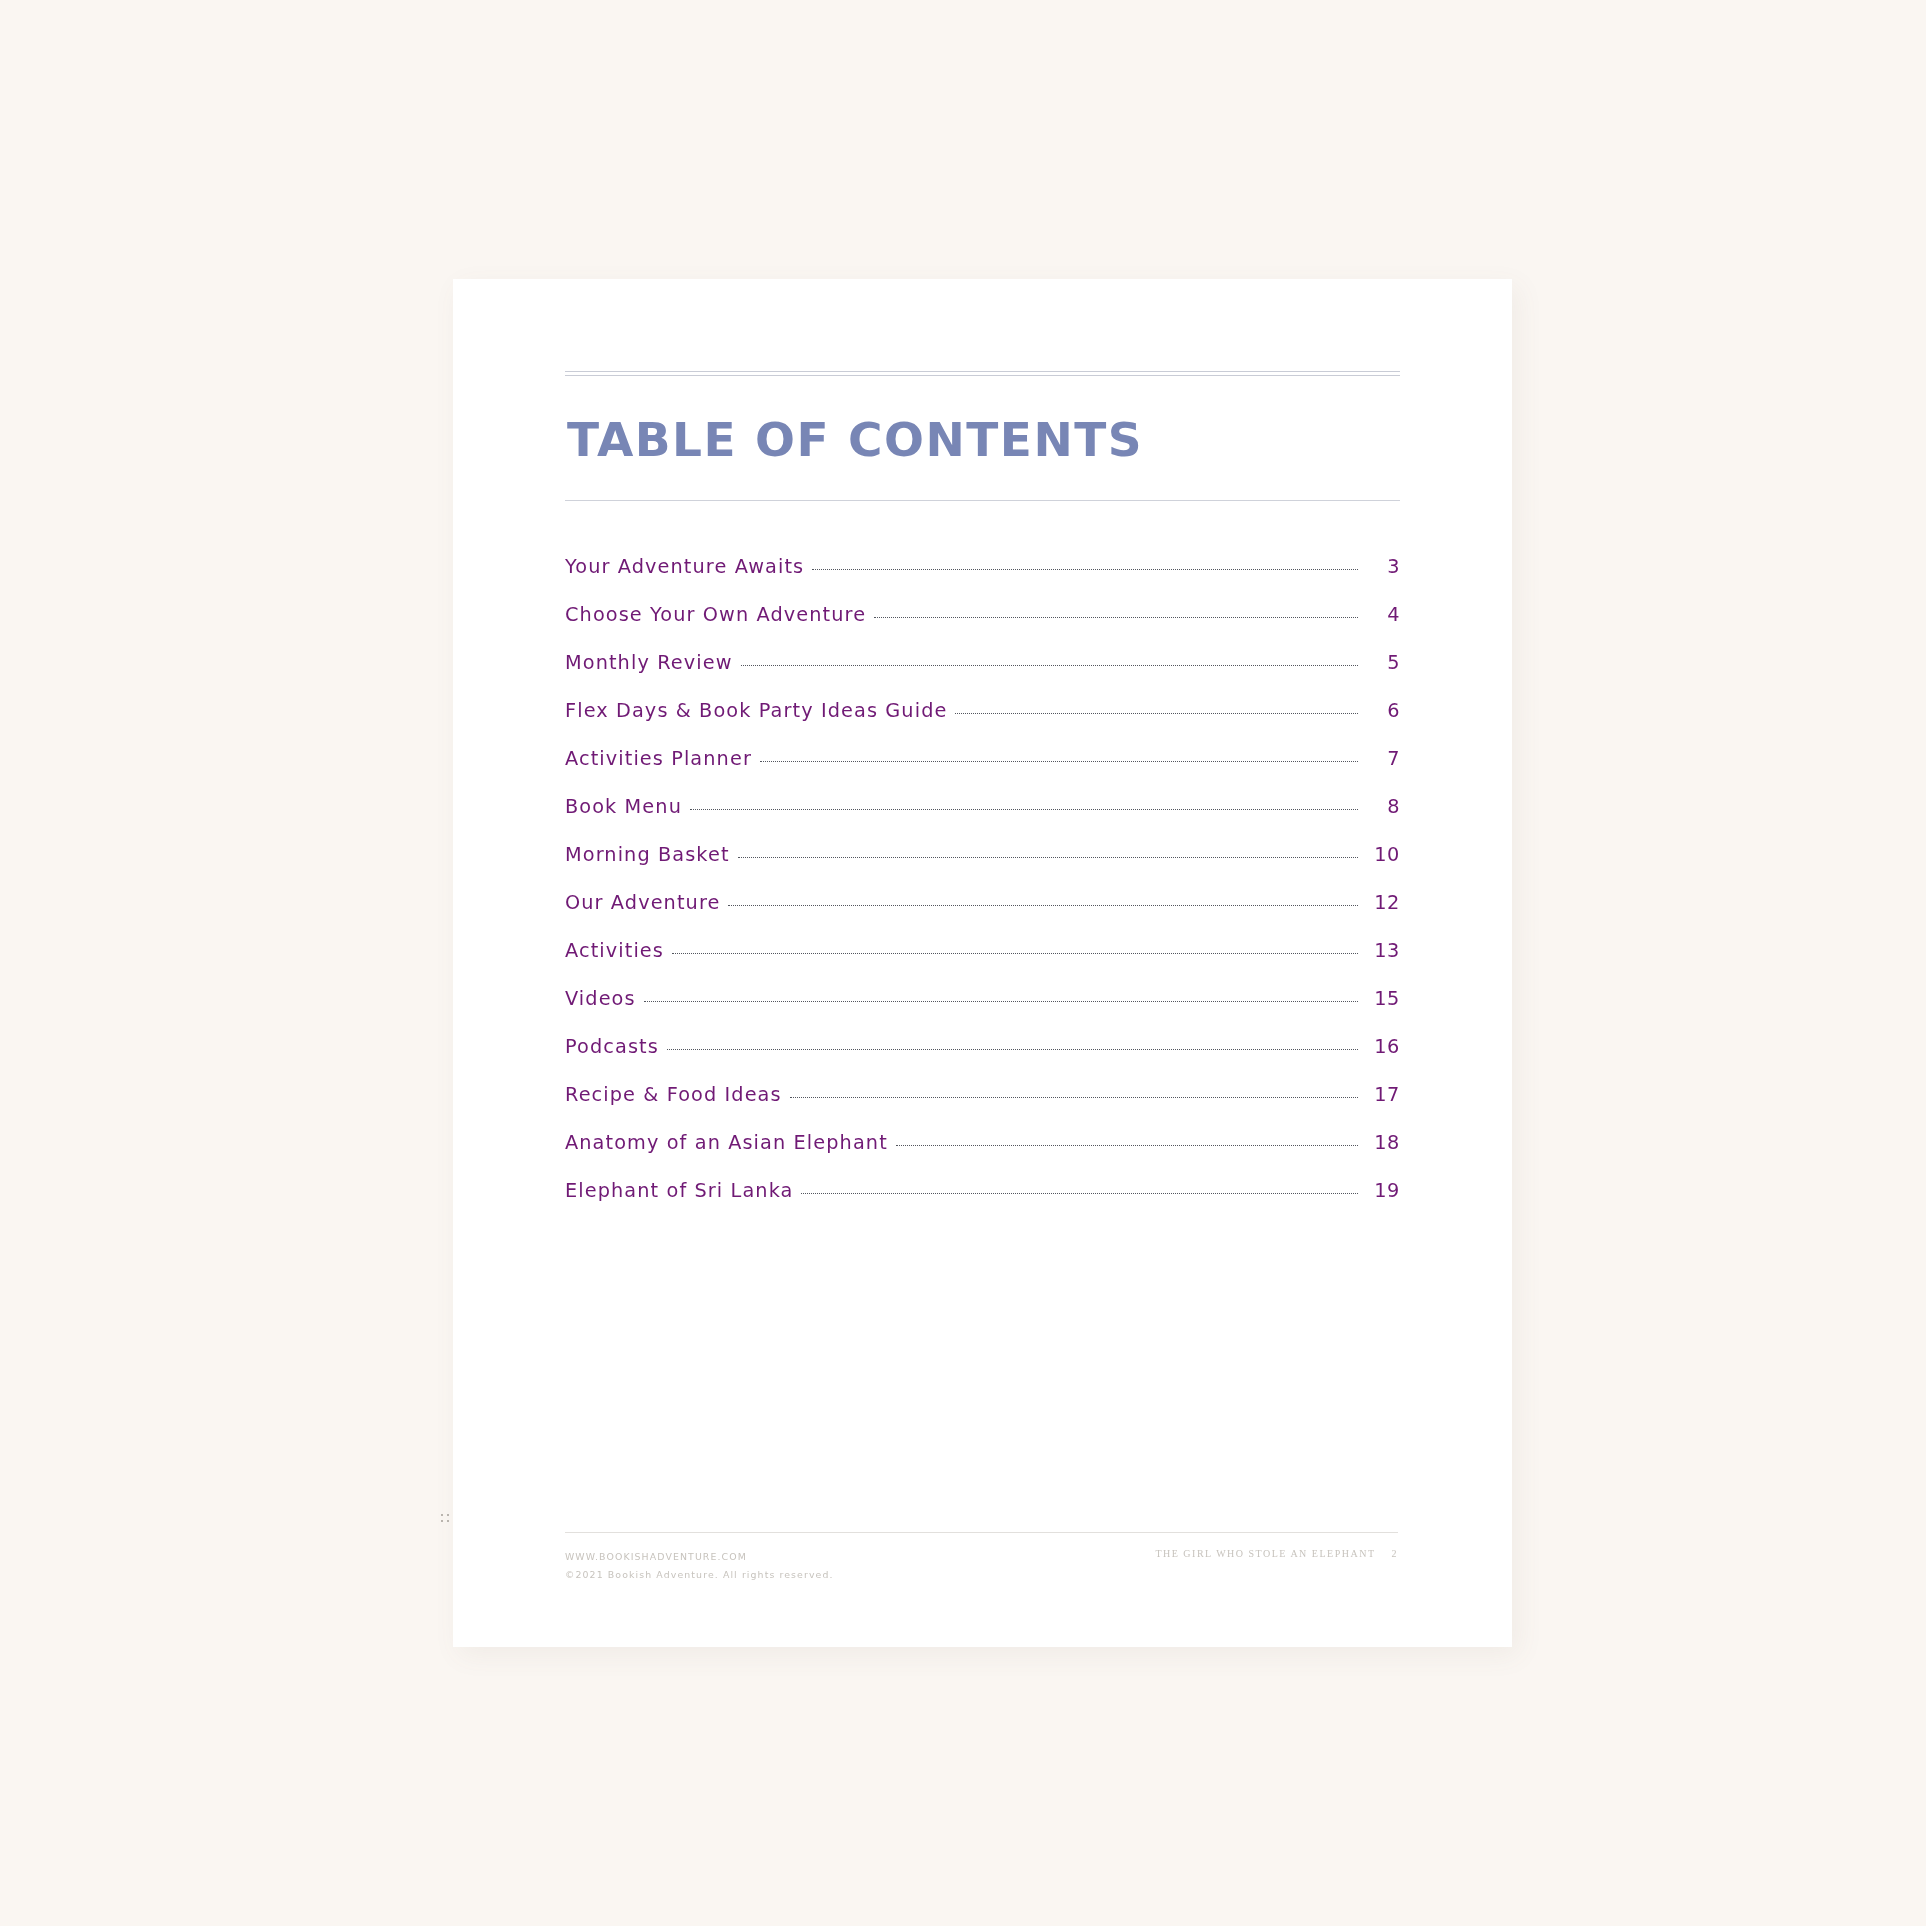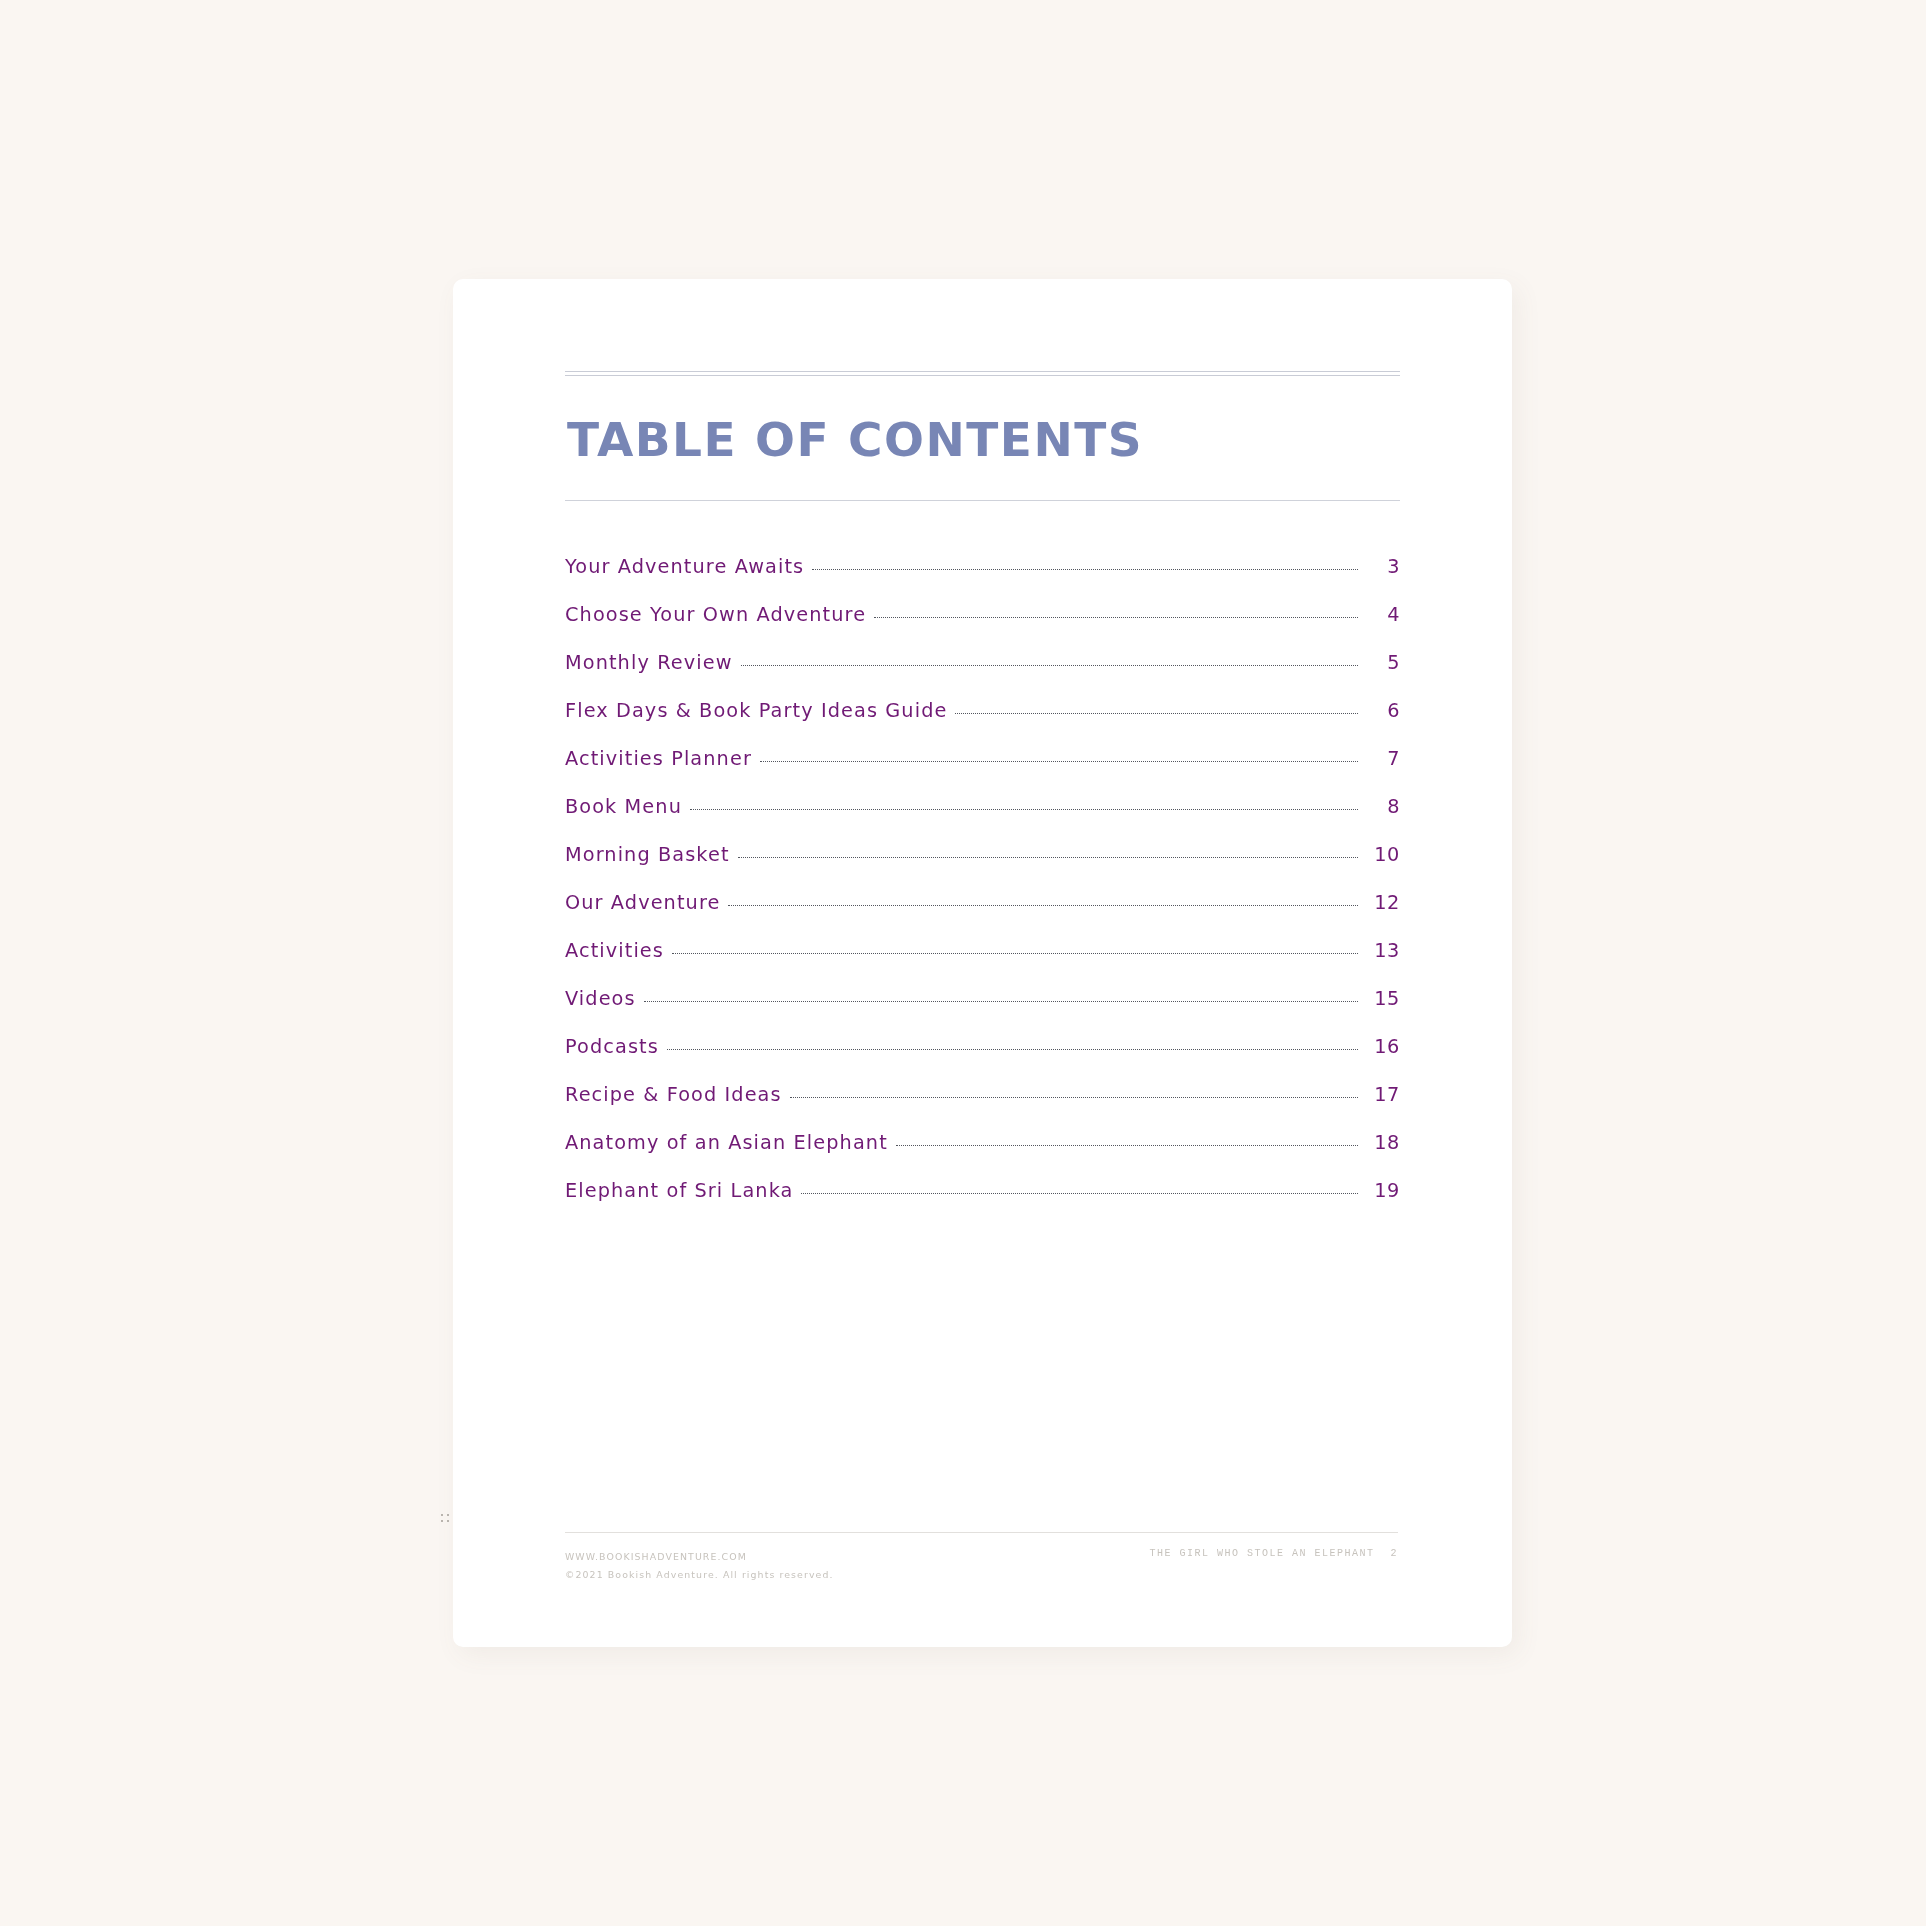--- a/index.html
+++ b/index.html
@@ -21,21 +21,20 @@
     width: 1059px;
     height: 1368px;
   }
 
   .page {
     position: relative;
     width: 100%;
     height: 100%;
     background: #ffffff;
     box-shadow: 6px 8px 26px rgba(120, 100, 85, 0.07);
-    border-radius: 10px;
   }
 
   .content {
     position: absolute;
     left: 112px;
     top: 92px;
     right: 112px;
   }
 
   .rule-double {
@@ -118,21 +117,21 @@
 
   .footer-left {
     font-family: "DejaVu Sans", sans-serif;
     font-size: 9.4px;
     letter-spacing: 1.1px;
     color: #c7c3bd;
     line-height: 1.9;
   }
 
   .footer-right {
-    font-family: Liberation Mono, monospace;
+    font-family: Liberation Serif, serif;
     font-size: 10px;
     letter-spacing: 1.5px;
     color: #c7c3bd;
     display: flex;
     gap: 16px;
     align-items: baseline;
   }
 
   .corner-marks {
     position: absolute;

